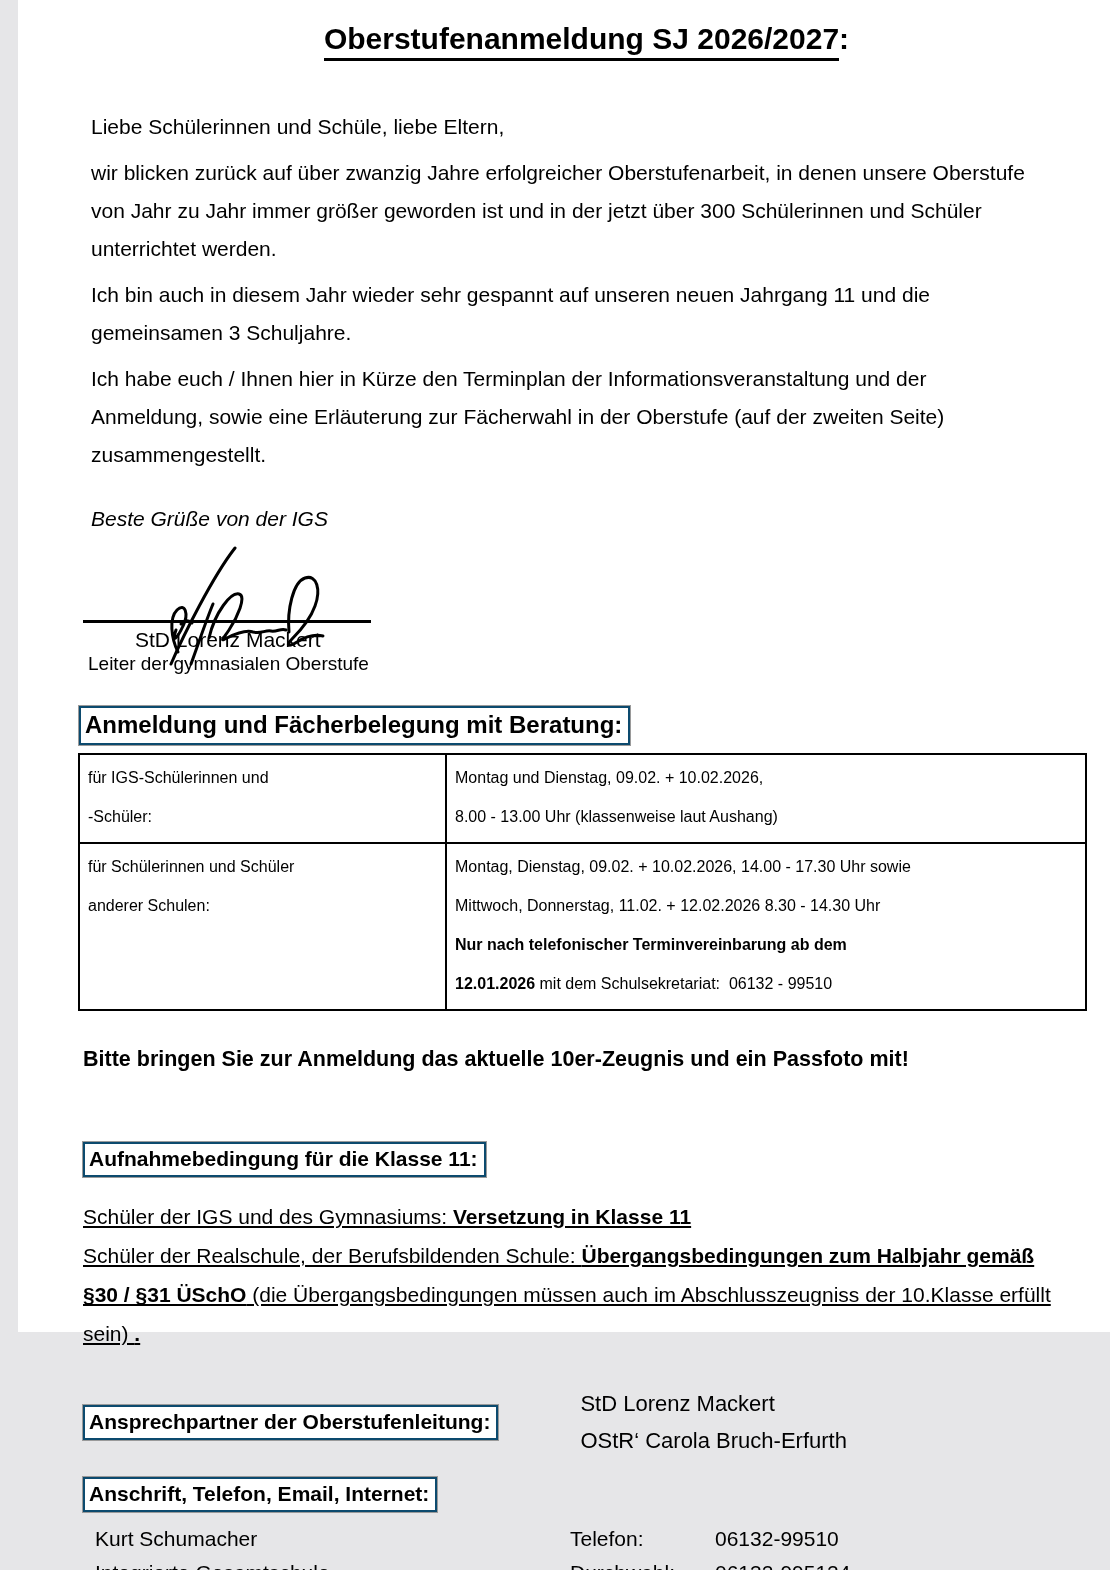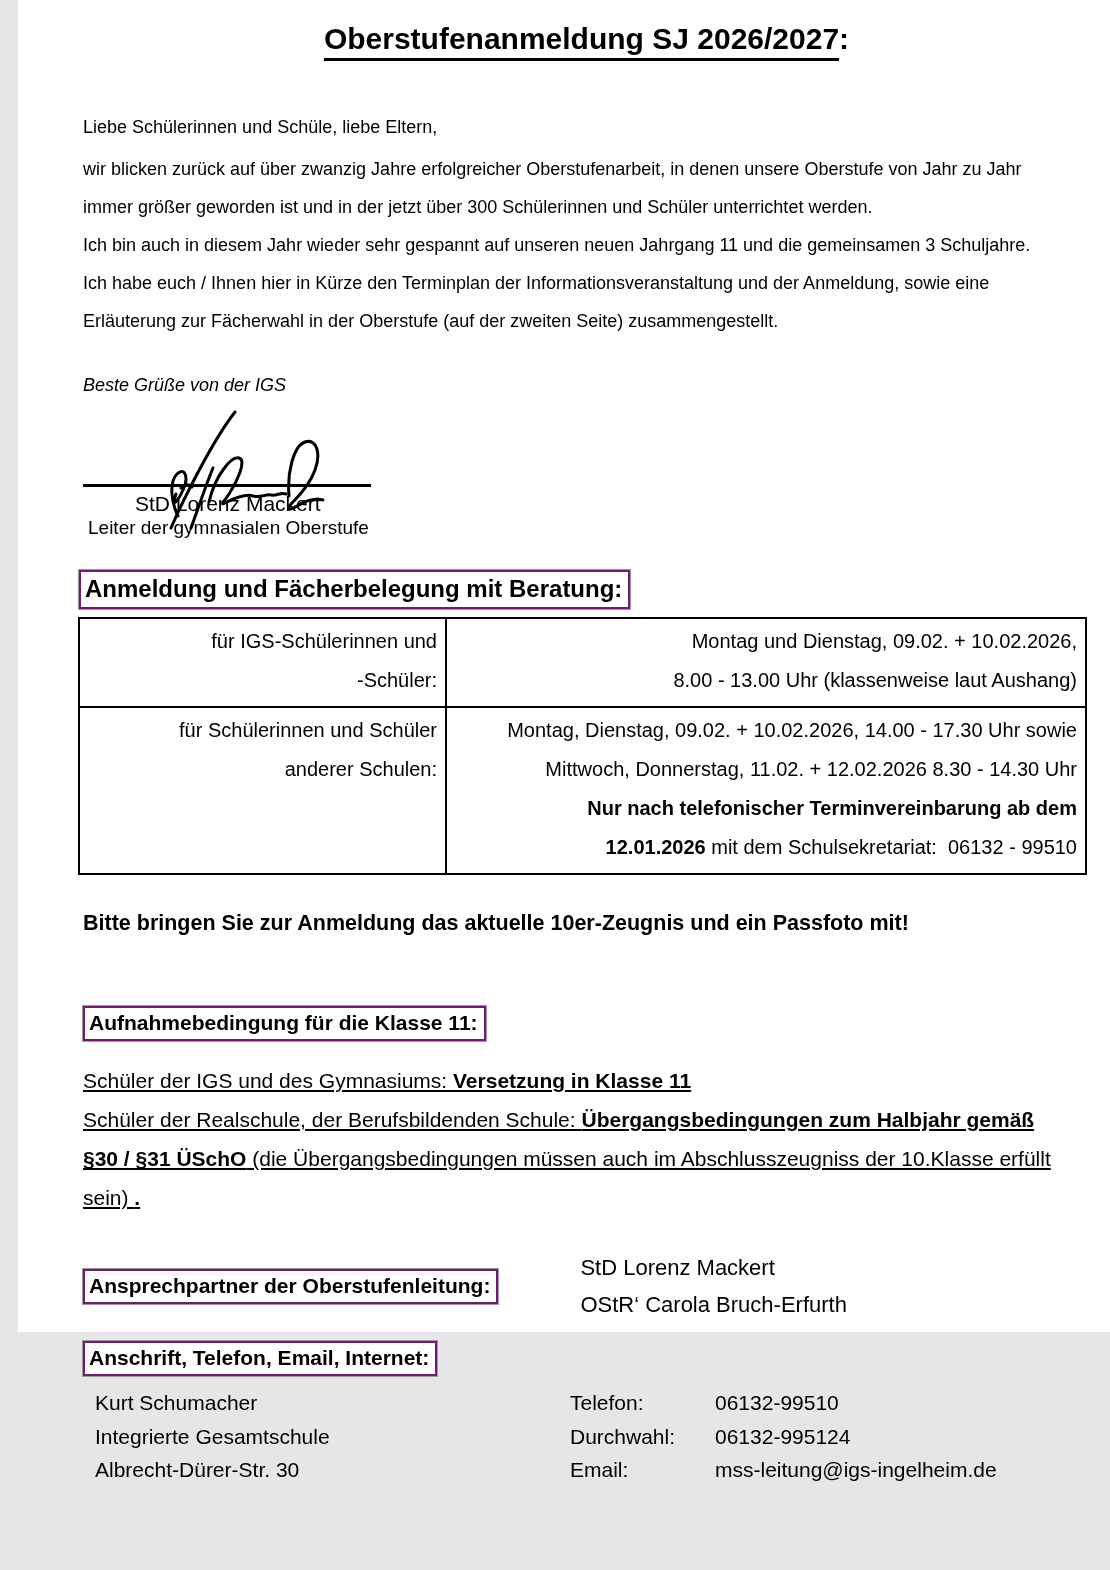--- a/index.html
+++ b/index.html
@@ -12,41 +12,40 @@
   .page{
     position:absolute;left:18px;top:0;width:1092px;height:1332px;
     background:#ffffff;
     box-sizing:border-box;
     padding:22px 20px 0 65px;
   }
   
   .title-wrap{text-align:center;margin:0 0 52px 0;font-size:30px;font-weight:bold;}
   .title-underlined{border-bottom:3px solid #000;padding-bottom:3px;}
   
-  .letter p{margin:0;font-size:18px;line-height:38px;max-width:948px;}
+  .letter p{margin:8px;font-size:21px;line-height:38px;max-width:948px;}
   .salutation{margin-bottom:4px !important;}
   .closing{margin-top:26px !important;font-style:italic;}
   
   .sig-block{margin-top:6px;width:290px;}
   .sig-draw{display:block;margin-left:40px;margin-bottom:-46px;}
   .sig-line{border-bottom:3px solid #000;width:288px;height:0;margin-bottom:4px;}
   .sig-name{font-size:21px;line-height:25px;padding-left:52px;white-space:nowrap;}
   .sig-role{font-size:19px;line-height:24px;padding-left:5px;white-space:nowrap;}
   
   .boxed{
-    display:inline-block;border:2px solid #701a75;outline:1px solid #9a9a9a;
+    display:inline-block;border:2px solid #0c4a6e;outline:1px solid #9a9a9a;
     padding:3px 6px 4px 4px;font-weight:bold;background:#fff;
   }
   .h-big{font-size:24px;margin:30px 0 8px -4px;}
   .h-small{font-size:21px;}
   
   table.sched{
     border-collapse:collapse;margin-left:-5px;width:1009px;
-    font-size:20px;
-    text-align:right;
+    font-size:16px;
   }
   table.sched td{
     border:2px solid #000;vertical-align:top;
     padding:3px 8px 6px 8px;line-height:39px;
   }
   td.c1{width:349px;}
   .bold{font-weight:bold;}
   
   .note{font-size:21.5px;font-weight:bold;margin-top:36px;max-width:980px;}
   

